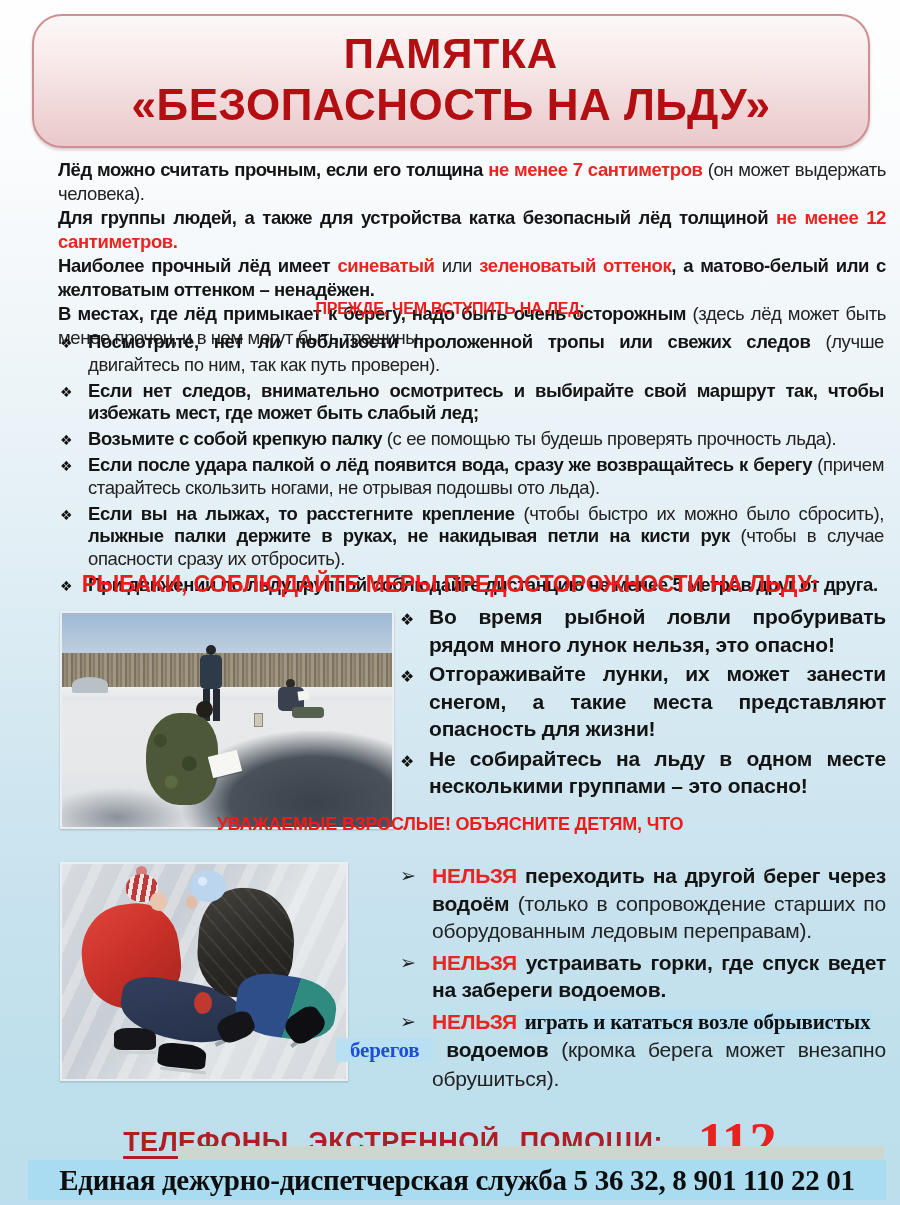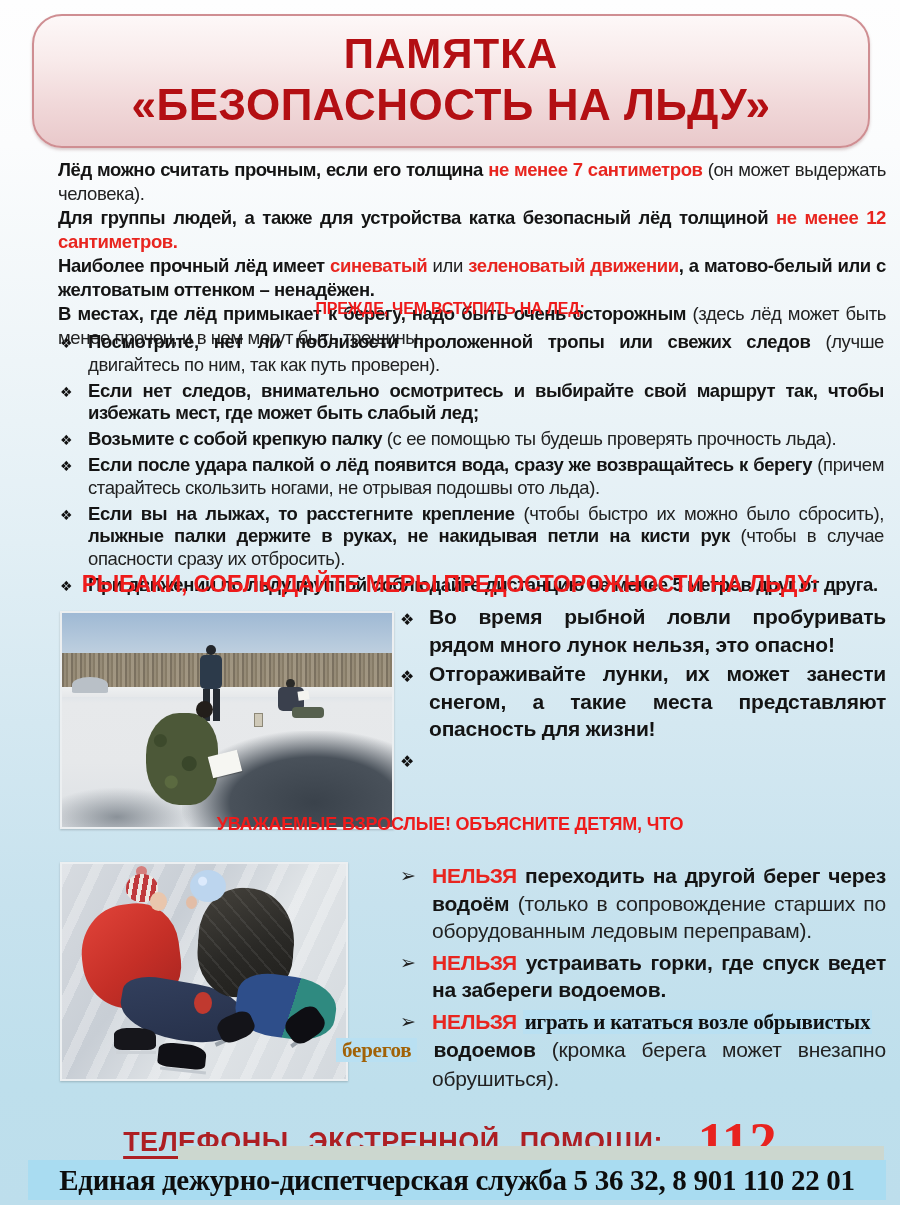--- a/index.html
+++ b/index.html
@@ -16,21 +16,21 @@
   .title2{margin-top:4px;font-size:44px;font-weight:800;color:#b30f13;letter-spacing:0.5px;line-height:48px;}
 
   
   .intro{position:absolute;left:58px;top:158px;width:828px;font-size:18.5px;line-height:24px;color:#151515;letter-spacing:-0.4px;}
   .intro p{margin:0;text-align:justify;}
 
   .seg-b{font-weight:700;color:#141414;}
   .seg-n{font-weight:400;color:#222222;}
   .seg-br{font-weight:700;color:#e8251f;}
   .seg-hl{font-family:"Liberation Serif",serif;font-weight:700;color:#101010;background:#b9e0f2;padding:0 2px;}
-  .seg-hang{font-family:"Liberation Serif",serif;font-weight:700;color:#a16207;background:#b9e0f2;padding:0 6px;margin-left:-96px;}
+  .seg-hang{font-family:"Liberation Serif",serif;font-weight:700;color:#1d4ed8;background:#b9e0f2;padding:0 14px;margin-left:-96px;}
 
   .red-heading{position:absolute;left:0;width:900px;text-align:center;font-weight:800;color:#ee1b1b;letter-spacing:-0.2px;}
   #h-before{top:300px;font-size:16px;}
   #h-fish{top:571px;font-size:23px;}
   #h-adults{top:814px;font-size:18px;}
 
   
   ul.plain{list-style:none;margin:0;padding:0;}
   ul.plain li{position:relative;text-align:justify;color:#151515;}
   .dmark{position:absolute;left:2px;top:1px;font-size:14px;color:#111;}
@@ -119,21 +119,21 @@
 <div class="page">
 
   <div class="header-box">
     <div class="title1">ПАМЯТКА</div>
     <div class="title2">«БЕЗОПАСНОСТЬ НА ЛЬДУ»</div>
   </div>
 
   <div class="intro">
     <p><span class="seg-b">Лёд можно считать прочным, если его толщина </span><span class="seg-br">не менее 7 сантиметров</span><span class="seg-n"> (он может выдержать человека).</span></p>
     <p><span class="seg-b">Для группы людей, а также для устройства катка безопасный лёд толщиной </span><span class="seg-br">не менее 12 сантиметров.</span></p>
-    <p><span class="seg-b">Наиболее прочный лёд имеет </span><span class="seg-br">синеватый</span><span class="seg-n"> или </span><span class="seg-br">зеленоватый движении</span><span class="seg-b">, а матово-белый или с желтоватым оттенком – ненадёжен.</span></p>
+    <p><span class="seg-b">Наиболее прочный лёд имеет </span><span class="seg-br">синеватый</span><span class="seg-n"> или </span><span class="seg-br">зеленоватый оттенок</span><span class="seg-b">, а матово-белый или с желтоватым оттенком – ненадёжен.</span></p>
     <p><span class="seg-b">В местах, где лёд примыкает к берегу, надо быть очень осторожным </span><span class="seg-n">(здесь лёд может быть менее прочен, и в нем могут быть трещины.</span></p>
   </div>
 
   <div class="red-heading" id="h-before">ПРЕЖДЕ, ЧЕМ ВСТУПИТЬ НА ЛЕД:</div>
 
   <ul class="plain" id="list-before">
     <li><span class="dmark">❖</span><span><span class="seg-b">Посмотрите, нет ли поблизости проложенной тропы или свежих следов </span><span class="seg-n">(лучше двигайтесь по ним, так как путь проверен).</span></span></li>
     <li><span class="dmark">❖</span><span><span class="seg-b">Если нет следов, внимательно осмотритесь и выбирайте свой маршрут так, чтобы избежать мест, где может быть слабый лед;</span></span></li>
     <li><span class="dmark">❖</span><span><span class="seg-b">Возьмите с собой крепкую палку </span><span class="seg-n">(с ее помощью ты будешь проверять прочность льда).</span></span></li>
     <li><span class="dmark">❖</span><span><span class="seg-b">Если после удара палкой о лёд появится вода, сразу же возвращайтесь к берегу </span><span class="seg-n">(причем старайтесь скользить ногами, не отрывая подошвы ото льда).</span></span></li>
@@ -165,21 +165,21 @@
     <div class="man-crouch">
       <div class="fg-body"></div>
         <div class="fg-head"></div>
       <div class="fg-paper"></div>
     </div>
   </div>
 
   <ul class="plain" id="list-fish">
     <li><span class="dmark">❖</span><span><span class="seg-b">Во время рыбной ловли пробуривать рядом много лунок нельзя, это опасно!</span></span></li>
     <li><span class="dmark">❖</span><span><span class="seg-b">Отгораживайте лунки, их может занести снегом, а такие места представляют опасность для жизни!</span></span></li>
-    <li><span class="dmark">❖</span></li>
+    <li><span class="dmark">❖</span><span><span class="seg-b">Не собирайтесь на льду в одном месте несколькими группами – это опасно!</span></span></li>
   </ul>
 
   <div class="red-heading" id="h-adults">УВАЖАЕМЫЕ ВЗРОСЛЫЕ! ОБЪЯСНИТЕ ДЕТЯМ, ЧТО</div>
 
   <div class="photo" id="photo-kids">
     <div class="ph-streaks"></div>
     <div class="kid-jacket-left"></div>
     <div class="kid-pants-left"></div>
     <div class="kid-pom"></div>
     <div class="kid-hat-left"></div>

